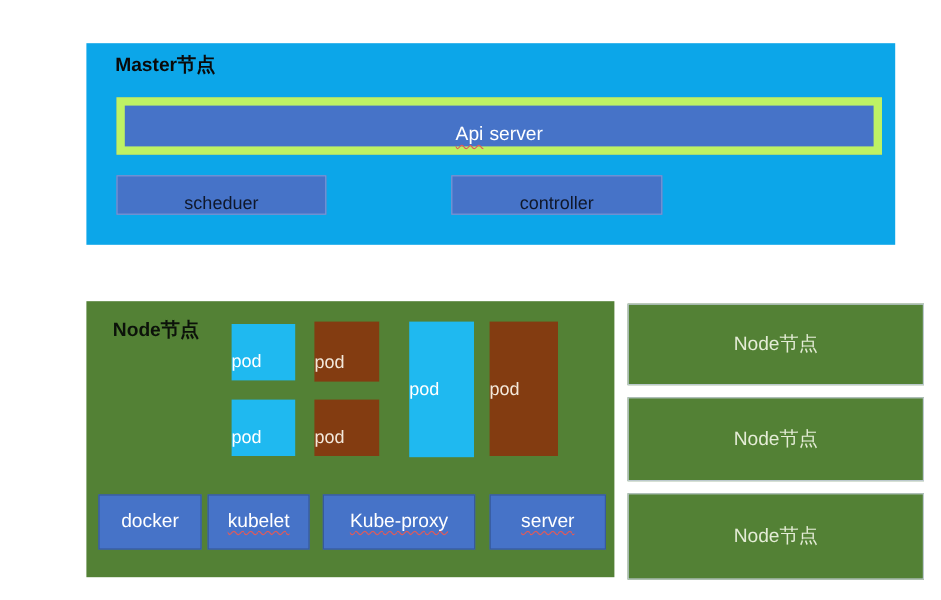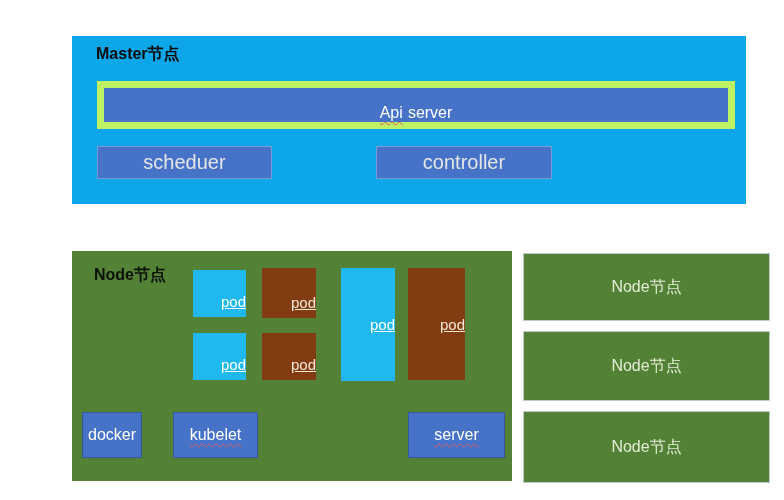--- a/index.html
+++ b/index.html
@@ -30,58 +30,58 @@
     position: absolute; left: 25px; top: 45px; width: 638px; height: 48px;
     background: var(--component-bg, #4673c8);
     border: 7px solid #bef264;
     display: flex; align-items: flex-end; justify-content: center;
     color: #ffffff; font-size: 16px;
   }
   .component {
     position: absolute; top: 110px; height: 33px;
     background: var(--component-bg, #4673c8);
     border: 1px solid #7b97d4;
-    display: flex; align-items: center; justify-content: center;
-    color: #e5e5e5; font-size: 20px;
+    display: flex; align-items: flex-end; justify-content: center;
+    color: #0f172a; font-size: 15px;
   }
   .comp-scheduer  { left: 25px;  width: 175px; }
   .comp-controller{ left: 260px; width: 176px; margin-left: 44px; }
   .comp-etcd     { left: 495px; width: 174px; }
   
   .node-box {
     position: absolute; left: 72px; top: 251px; width: 440px; height: 230px;
     background: var(--node-bg, #538135);
   }
   .node-label {
     position: absolute; left: 22px; top: 14px;
     font-size: 16px; font-weight: bold; color: #0c120a;
   }
   .pod {
     position: absolute;
-    display: flex; justify-content: flex-end;
-    color: #ffffff; font-size: 15px; text-decoration: underline;
+    display: flex; justify-content: flex-start;
+    color: #ffffff; font-size: 15px;
   }
   .pod.small { align-items: flex-end; padding-bottom: 7px; }
   .pod.tall  { align-items: center; }
   .pod.cyan  { background: var(--pod-cyan, #1fb9f0); }
   .pod.brown { background: var(--pod-brown, #833c11); color: #f3e8da; }
   .pod-c1 { left: 121px; top: 19px; width: 53px; height: 47px; }
   .pod-b1 { left: 190px; top: 17px; width: 54px; height: 50px; }
   .pod-c2 { left: 121px; top: 82px; width: 53px; height: 47px; }
   .pod-b2 { left: 190px; top: 82px; width: 54px; height: 47px; }
   .pod-tc { left: 269px; top: 17px; width: 54px; height: 113px; }
   .pod-tb { left: 336px; top: 17px; width: 57px; height: 112px; }
   .service {
     position: absolute; top: 161px; height: 46px;
     background: var(--component-bg, #4673c8);
     border: 1px solid #36599c;
     display: flex; align-items: center; justify-content: center;
     color: #ffffff; font-size: 16px;
   }
-  .svc-docker    { left: 10px;  width: 60px; }
+  .svc-docker    { left: 10px;  width: 86px; }
   .svc-kubelet   { left: 101px; width: 85px; justify-content: center; }
   .svc-kubeproxy { left: 197px; width: 127px; }
   .svc-fluentd   { left: 336px; width: 97px; }
   
   .side-node {
     position: absolute; left: 523px; width: 247px;
     background: var(--node-bg, #538135);
     border: 1px solid #bcc9ce;
     display: flex; align-items: center; justify-content: center;
     color: #e4ecd6; font-size: 16px;
@@ -147,20 +147,23 @@
     <div class="pod tall brown pod-tb">
       <span>pod</span>
     </div>
 
     <div class="service svc-docker">
       <span>docker</span>
     </div>
     <div class="service svc-kubelet">
       <span class="sp">kubelet</span>
     </div>
+    <div class="service svc-kubeproxy">
+      <span class="sp">Kube-proxy</span>
+    </div>
     <div class="service svc-fluentd">
       <span class="sp">server</span>
     </div>
   </div>
 
   <div class="side-node side-node-1">
     <span>Node节点</span>
   </div>
   <div class="side-node side-node-2">
     <span>Node节点</span>

